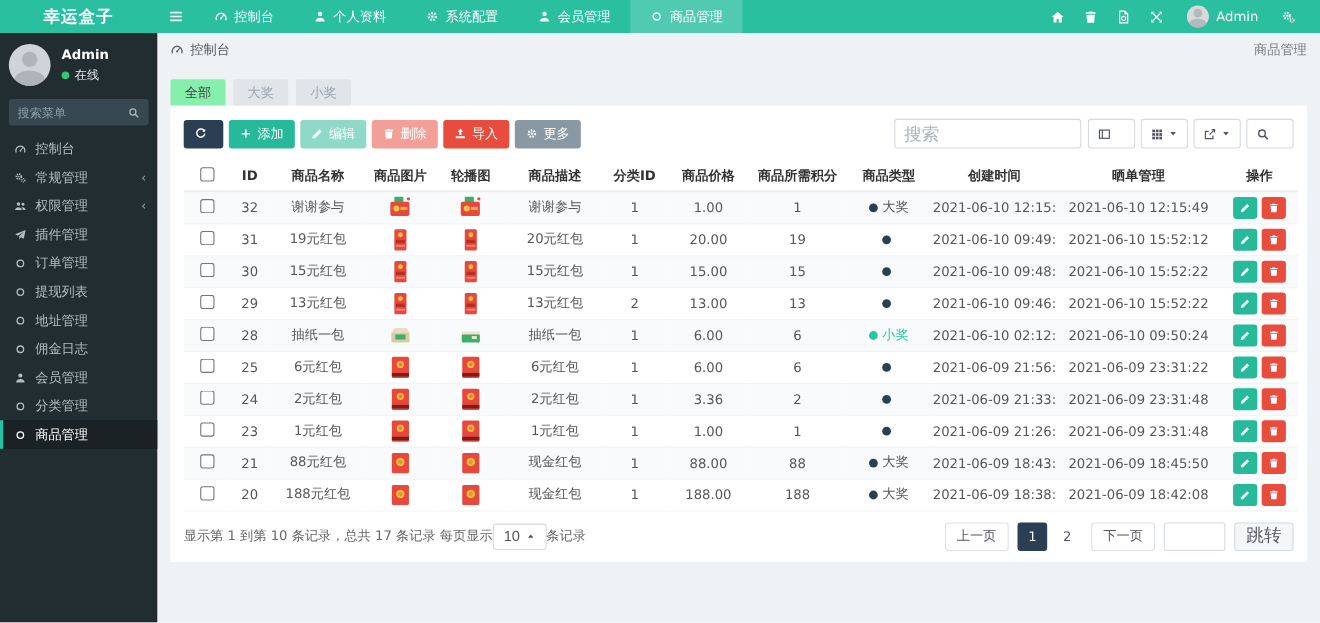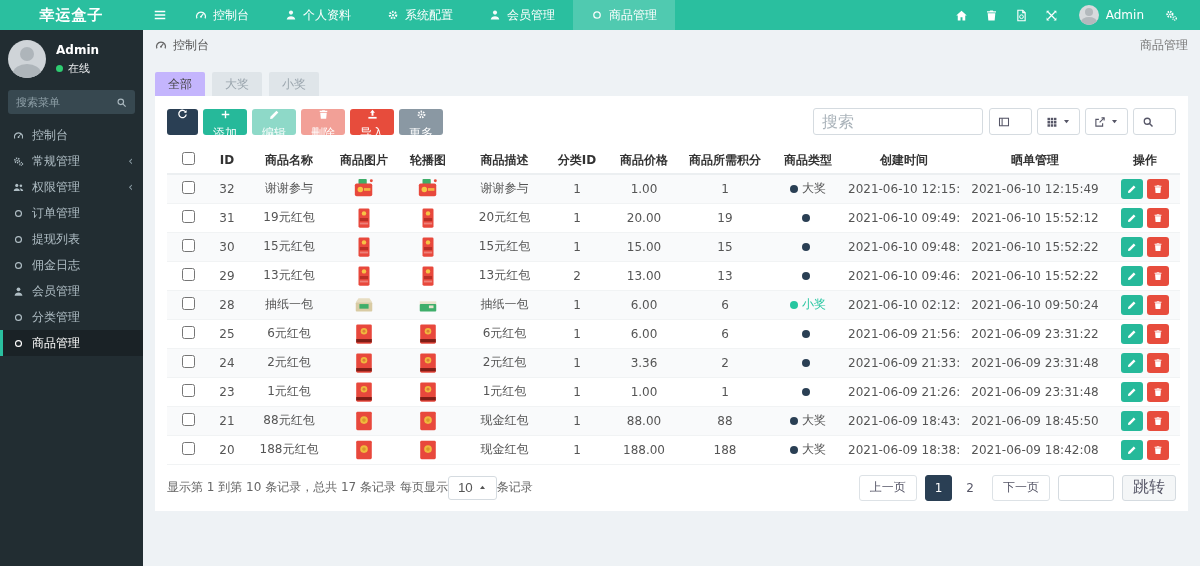--- a/index.html
+++ b/index.html
@@ -57,27 +57,27 @@
 
   
   .crumbbar{display:flex; align-items:center; justify-content:space-between; height:30px; padding:0 12px; color:#555;}
   .crumb-left{display:flex; align-items:center; gap:6px;}
   .crumb-left .ico{width:12px; height:12px; color:#666;}
   .crumb-right{color:#777;}
 
   
   .tabs{display:flex; gap:7px; padding:12px 12px 0;}
   .tab{height:24px; display:flex; align-items:center; padding:0 13px; background:#dfe5e9; color:#9aa5ad; cursor:pointer; border-radius:2px 2px 0 0; font-size:12px;}
-  .tab.active{background:#c4b5fd; color:#444;}
+  .tab.active{background:#86efac; color:#444;}
 
   
   .panel{background:#fff; margin:0 12px; padding:12px 12px 10px; min-height:400px;}
   .toolbar{display:flex; align-items:center; justify-content:space-between; margin-bottom:12px;}
   .tb-left{display:flex; gap:5px;}
-  .btn{display:flex; align-items:center; gap:5px; height:26px; padding:0 10px; border:0; border-radius:3px; color:#fff; font-size:12px; cursor:pointer; font-family:inherit;flex-direction:column;}
+  .btn{display:flex; align-items:center; gap:5px; height:26px; padding:0 10px; border:0; border-radius:3px; color:#fff; font-size:12px; cursor:pointer; font-family:inherit;}
   .btn .ico{width:11px; height:11px;}
   .btn-dark{background:var(--navy);}
   .btn-green{background:var(--accent-dark);}
   .btn-green-muted{background:var(--green-muted);}
   .btn-red{background:var(--red);}
   .btn-red-muted{background:var(--red-muted);}
   .btn-gray{background:var(--gray-btn);}
   .tb-right{display:flex; align-items:center; gap:6px;}
   .search-box{width:170px; height:27px; border:1px solid #d5dbe0; border-radius:3px; padding:0 8px; font-size:16px; color:#555; outline:none; font-family:inherit;}
   .search-box::placeholder{color:#aab3ba;}
@@ -283,33 +283,51 @@
               <circle cx="11.5" cy="5.4" r="1.9" fill="currentColor"></circle>
               <path d="M10.8 9.4c2.2.2 3.7 1.4 4.1 3.6h-3.6c-.1-1.4-.7-2.6-1.7-3.4z" fill="currentColor"></path>
             </svg>
           </span>
           <span class="lbl">权限管理</span>
           <span class="chev">‹</span>
         </li>
         <li class="sb-item">
           <span class="ico">
             <svg viewBox="0 0 16 16">
+              <path d="M15 1.5L1 7.3l3.8 1.9L13 3.5 6.5 10l.3 4.2 2-3 3.7 1.9z" fill="currentColor"></path>
+            </svg>
+          </span>
+          <span class="lbl">插件管理</span>
+          <span class="chev"></span>
+        </li>
+        <li class="sb-item">
+          <span class="ico">
+            <svg viewBox="0 0 16 16">
               <circle cx="8" cy="8" r="4.3" fill="none" stroke="currentColor" stroke-width="1.7"></circle>
             </svg>
           </span>
           <span class="lbl">订单管理</span>
           <span class="chev"></span>
         </li>
         <li class="sb-item">
           <span class="ico">
             <svg viewBox="0 0 16 16">
               <circle cx="8" cy="8" r="4.3" fill="none" stroke="currentColor" stroke-width="1.7"></circle>
             </svg>
           </span>
           <span class="lbl">提现列表</span>
+          <span class="chev"></span>
+        </li>
+        <li class="sb-item">
+          <span class="ico">
+            <svg viewBox="0 0 16 16">
+              <circle cx="8" cy="8" r="4.3" fill="none" stroke="currentColor" stroke-width="1.7"></circle>
+            </svg>
+          </span>
+          <span class="lbl">地址管理</span>
           <span class="chev"></span>
         </li>
         <li class="sb-item">
           <span class="ico">
             <svg viewBox="0 0 16 16">
               <circle cx="8" cy="8" r="4.3" fill="none" stroke="currentColor" stroke-width="1.7"></circle>
             </svg>
           </span>
           <span class="lbl">佣金日志</span>
           <span class="chev"></span>

